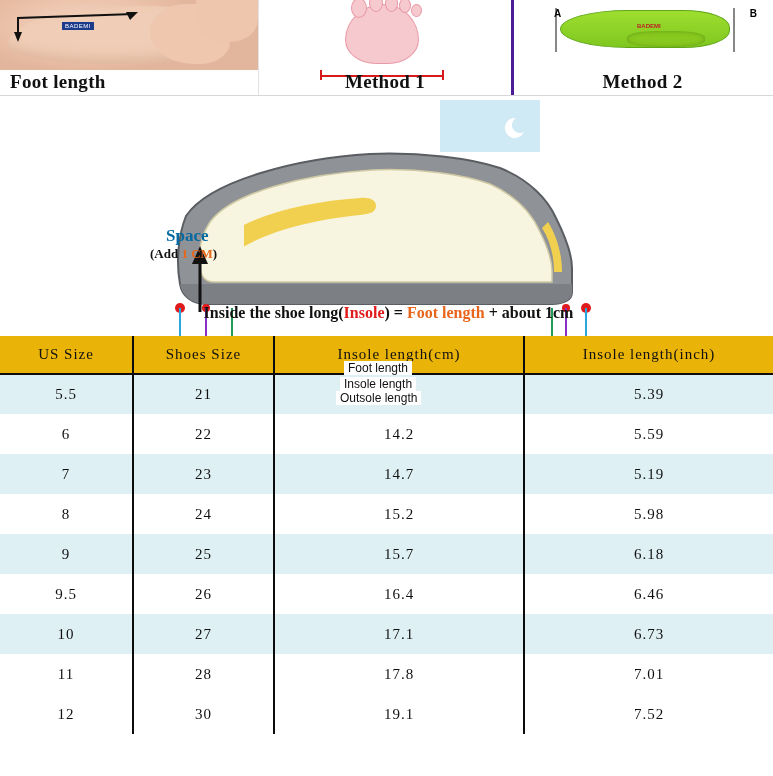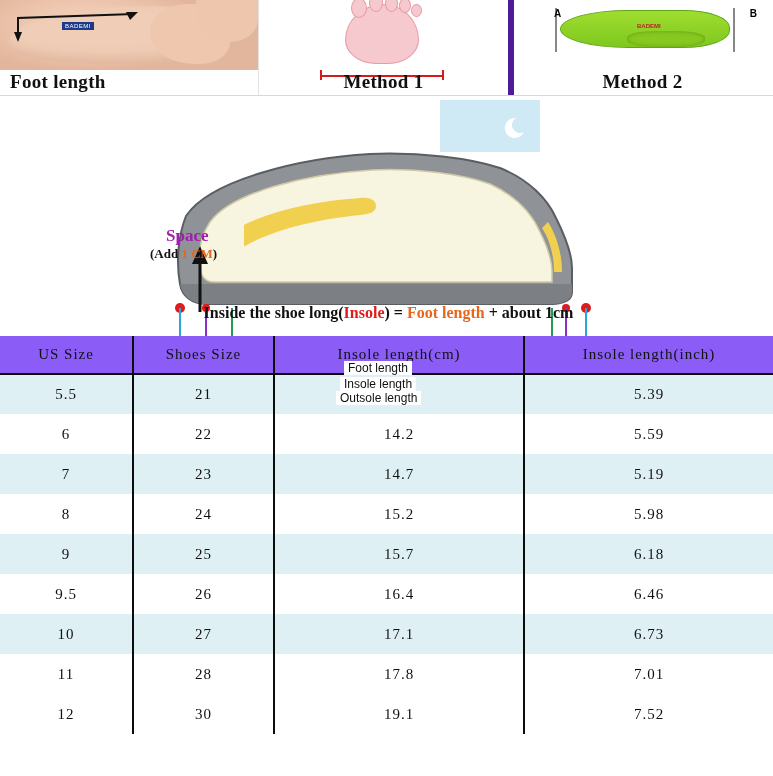--- a/index.html
+++ b/index.html
@@ -13,21 +13,21 @@
   }
   #page { width:773px; height:776px; position:relative; }
 
   
   .top-row {
     display:flex; width:773px; height:96px;
     border-bottom:1px solid #d8d8d8;
   }
   .panel { position:relative; overflow:hidden; }
   .panel.p1 { width:258px; background:#ffffff; }
-  .panel.p2 { width:256px; background:#ffffff; border-left:1px solid #e2e2e2; border-right:6px solid #4c1d95;padding-left:34px;}
+  .panel.p2 { width:256px; background:#ffffff; border-left:1px solid #e2e2e2; border-right:3px solid #4c1d95;padding-left:34px;}
   .panel.p3 { width:257px; background:#ffffff; }
 
   .panel-caption {
     position:absolute; bottom:2px; left:0; width:100%;
     text-align:center;
     font-family:"Liberation Serif", serif;
     font-weight:bold; font-size:19px; color:#111;
     letter-spacing:.3px;
   }
   .panel.p1 .panel-caption { text-align:left; padding-left:10px; }
@@ -95,21 +95,21 @@
   .m2-B { position:absolute; right:14px; top:8px; font-size:10px; font-weight:bold; }
 
   
   .diagram {
     position:relative; width:773px; height:240px; background:#ffffff;
   }
   .diagram svg { position:absolute; left:0; top:0; }
 
   .space-label {
     position:absolute; left:166px; top:130px;
-    font-family:"Liberation Serif", serif; font-weight:bold; font-size:17px; color:#a21caf;
+    font-family:"Liberation Serif", serif; font-weight:bold; font-size:17px; color:#0369a1;
   }
   .space-sub {
     position:absolute; left:150px; top:150px;
     font-family:"Liberation Serif", serif; font-weight:bold; font-size:13px; color:#111;
   }
   .space-sub .cm { color:#e8661b; }
 
   .dim-label {
     position:absolute; font-family:"Liberation Sans", sans-serif;
     font-size:12px; color:#111; background:#fff; padding:0 4px;
@@ -127,21 +127,21 @@
     border-collapse:collapse; width:773px;
     font-family:"Liberation Serif", serif;
     table-layout:fixed;
   }
   table th, table td {
     text-align:center; font-size:15px; color:#111; font-weight:normal;
     height:40px; letter-spacing:1px;
     border-right:2px solid #0c0c0c;
   }
   table th:last-child, table td:last-child { border-right:none; }
-  thead th { height:38px; border-bottom:2px solid #0c0c0c; background:#8b5cf6; }
+  thead th { height:38px; border-bottom:2px solid #0c0c0c; background:#eab308; }
   tbody tr.alt td { background:#dff0f5; }
   tbody tr td { background:#ffffff; }
   col.c1 { width:133px; }
   col.c2 { width:141px; }
   col.c3 { width:250px; }
   col.c4 { width:249px; }
 </style>
 </head>
 <body>
 

